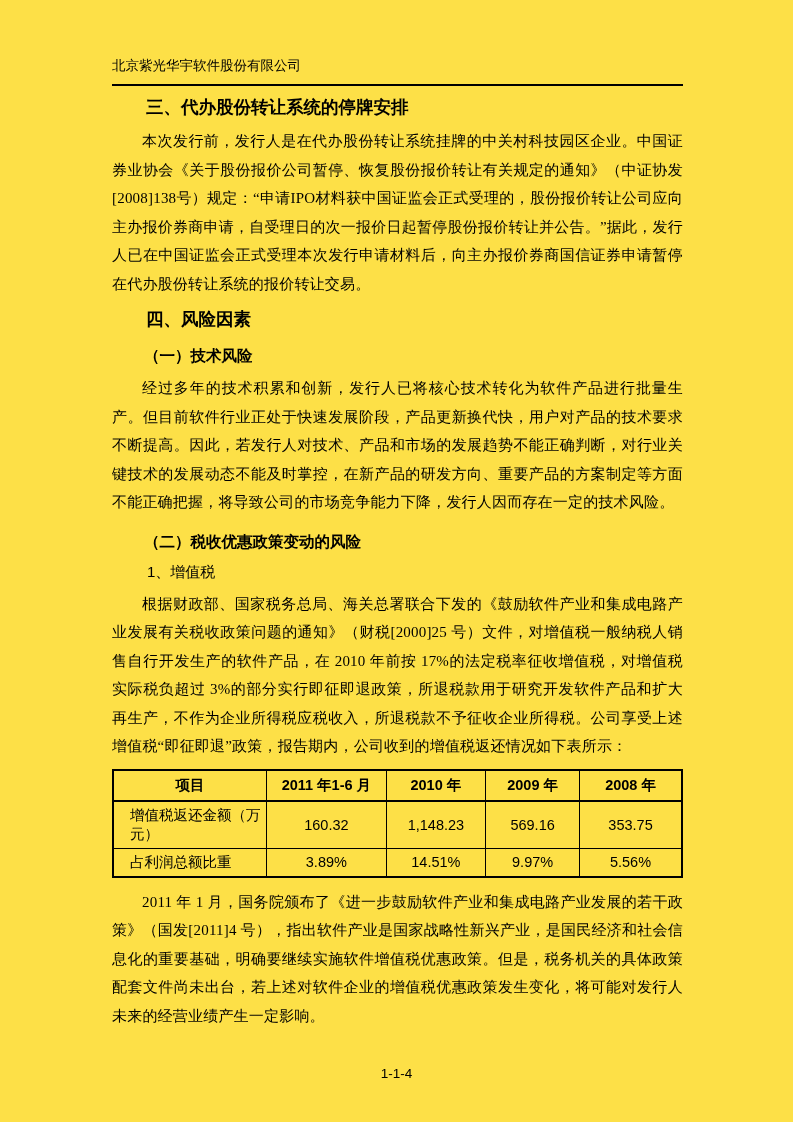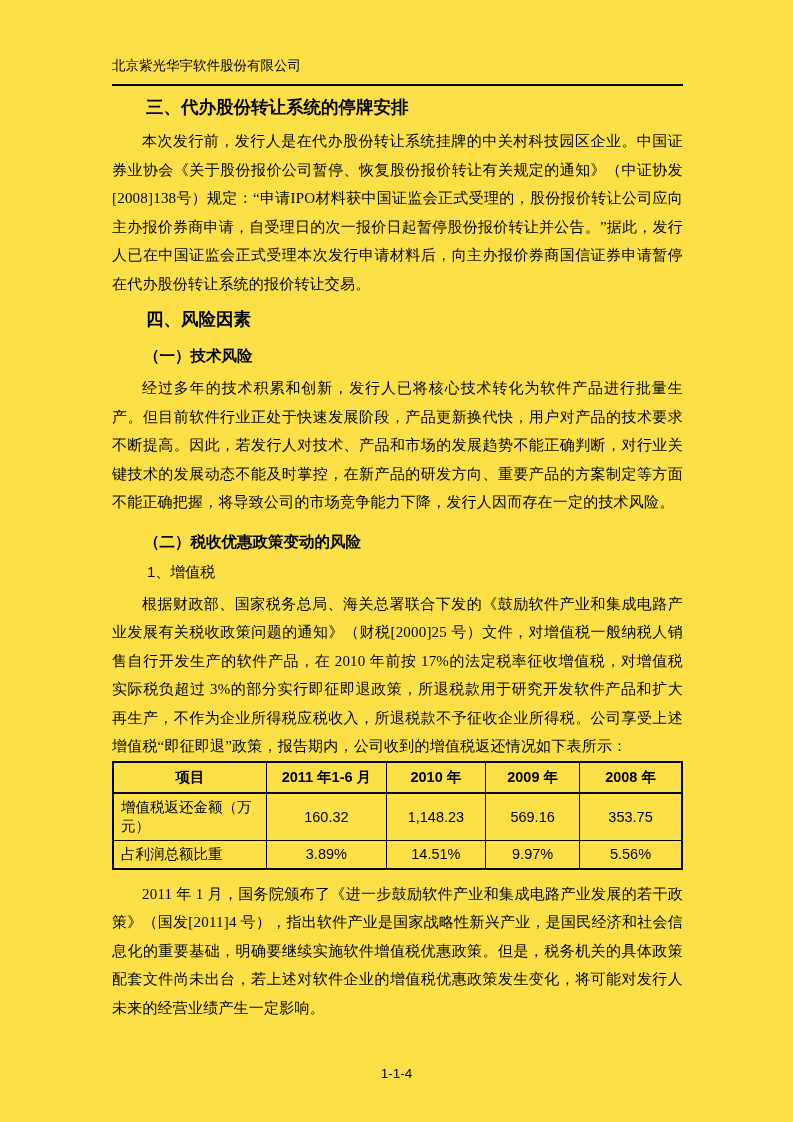--- a/index.html
+++ b/index.html
@@ -66,41 +66,42 @@
     font-size: 15px;
     line-height: 28.5px;
     text-align: justify;
     text-indent: 2em;
     letter-spacing: 0.2px;
   }
 
   
   table.data-table {
     width: 100%;
+    margin-top: 8px;
     margin-bottom: 10px;
     border-collapse: collapse;
     border: 2px solid #000;
     table-layout: fixed;
   }
   table.data-table th, table.data-table td {
     border: 1px solid #000;
     font-size: 14.5px;
     padding: 4px 3px;
     text-align: center;
     vertical-align: middle;
   }
   table.data-table thead th {
     font-family: "Liberation Sans", "DejaVu Sans", sans-serif;
     font-weight: 700;
     border-bottom: 2px solid #000;
     padding: 5px 3px;
   }
   table.data-table td.row-label {
     text-align: left;
-    padding-left: 7px;
+    padding-left: 16px;
   }
   table.data-table td.num {
     font-family: "Liberation Sans", "DejaVu Sans", sans-serif;
   }
 
   
   .footer {
     position: absolute;
     left: 0;
     right: 0;

